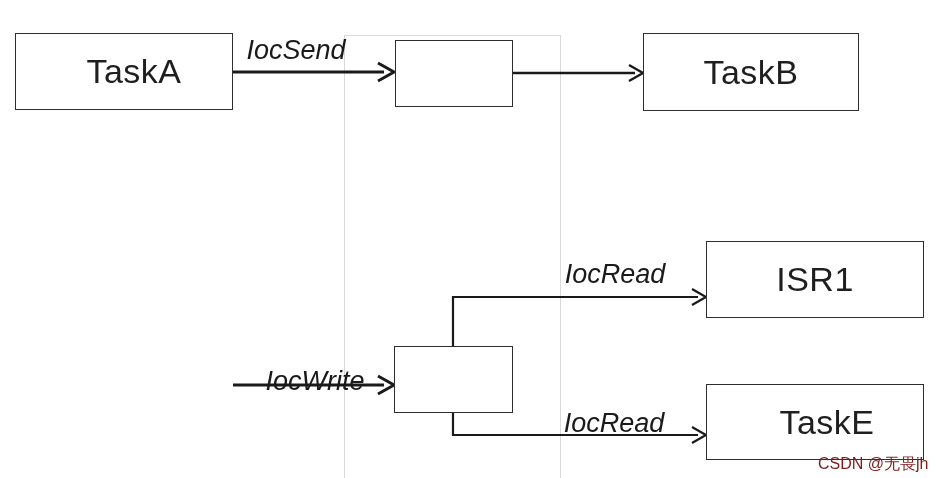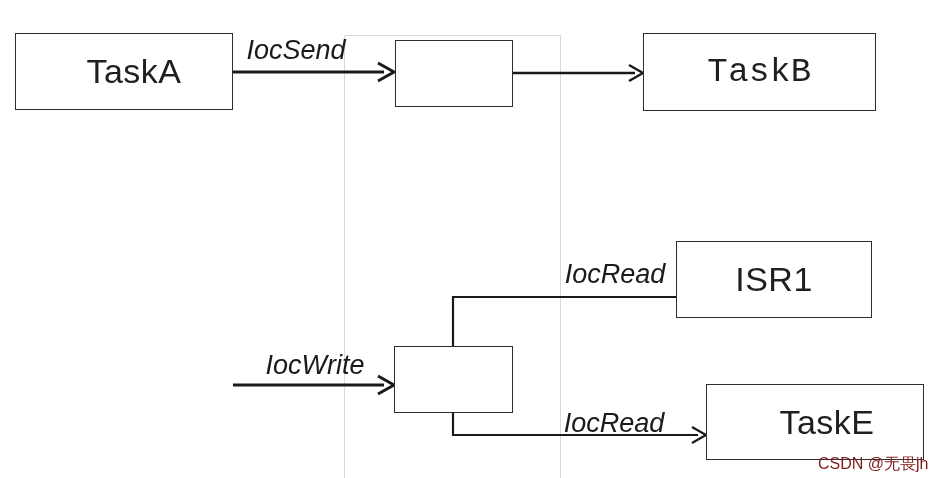--- a/index.html
+++ b/index.html
@@ -14,36 +14,36 @@
     box-sizing:border-box;
   }
   
   .node{
     position:absolute;background:#ffffff;border:1.5px solid #2e2e2e;box-sizing:border-box;
     display:flex;align-items:center;justify-content:center;
     font-size:34px;letter-spacing:0.5px;
   }
   #node-task-a {left:15px;  top:33px;  width:218px; height:77px;padding-left:20px;}
   #node-ioc-1  {left:395px; top:40px;  width:118px; height:67px;}
-  #node-task-b {left:643px; top:33px;  width:233px; height:78px;font-family:Liberation Mono, monospace;}
+  #node-task-b {left:643px; top:33px;  width:216px; height:78px;}
   #node-task-c {left:15px;  top:318px; width:218px; height:124px;}
   #node-ioc-2  {left:394px; top:346px; width:119px; height:67px;}
-  #node-isr-1  {left:676px; top:241px; width:196px; height:77px;}
+  #node-isr-1  {left:706px; top:241px; width:218px; height:77px;}
   #node-task-e {left:706px; top:384px; width:218px; height:76px;padding-left:24px;}
 
   .connectors{position:absolute;left:0;top:0;}
 
   .edge-label{
     position:absolute;font-size:27px;line-height:27px;text-align:center;white-space:nowrap;
     color:#1a1a1a;
     font-style:italic;
   }
   #label-iocsend    {left:236px; top:37px;  width:120px;}
   #label-iocreceive {left:502px; top:38px;  width:150px;}
-  #label-iocwrite   {left:255px; top:352px; width:120px;}
+  #label-iocwrite   {left:255px; top:368px; width:120px;}
   #label-iocread-1  {left:555px; top:261px; width:120px;}
   #label-iocread-2  {left:554px; top:410px; width:120px;}
 
   .watermark{
     position:absolute;left:818px;top:455px;font-size:16px;line-height:18px;
     color:#7f1d1d;white-space:nowrap;
   }
 </style>
 </head>
 <body>

